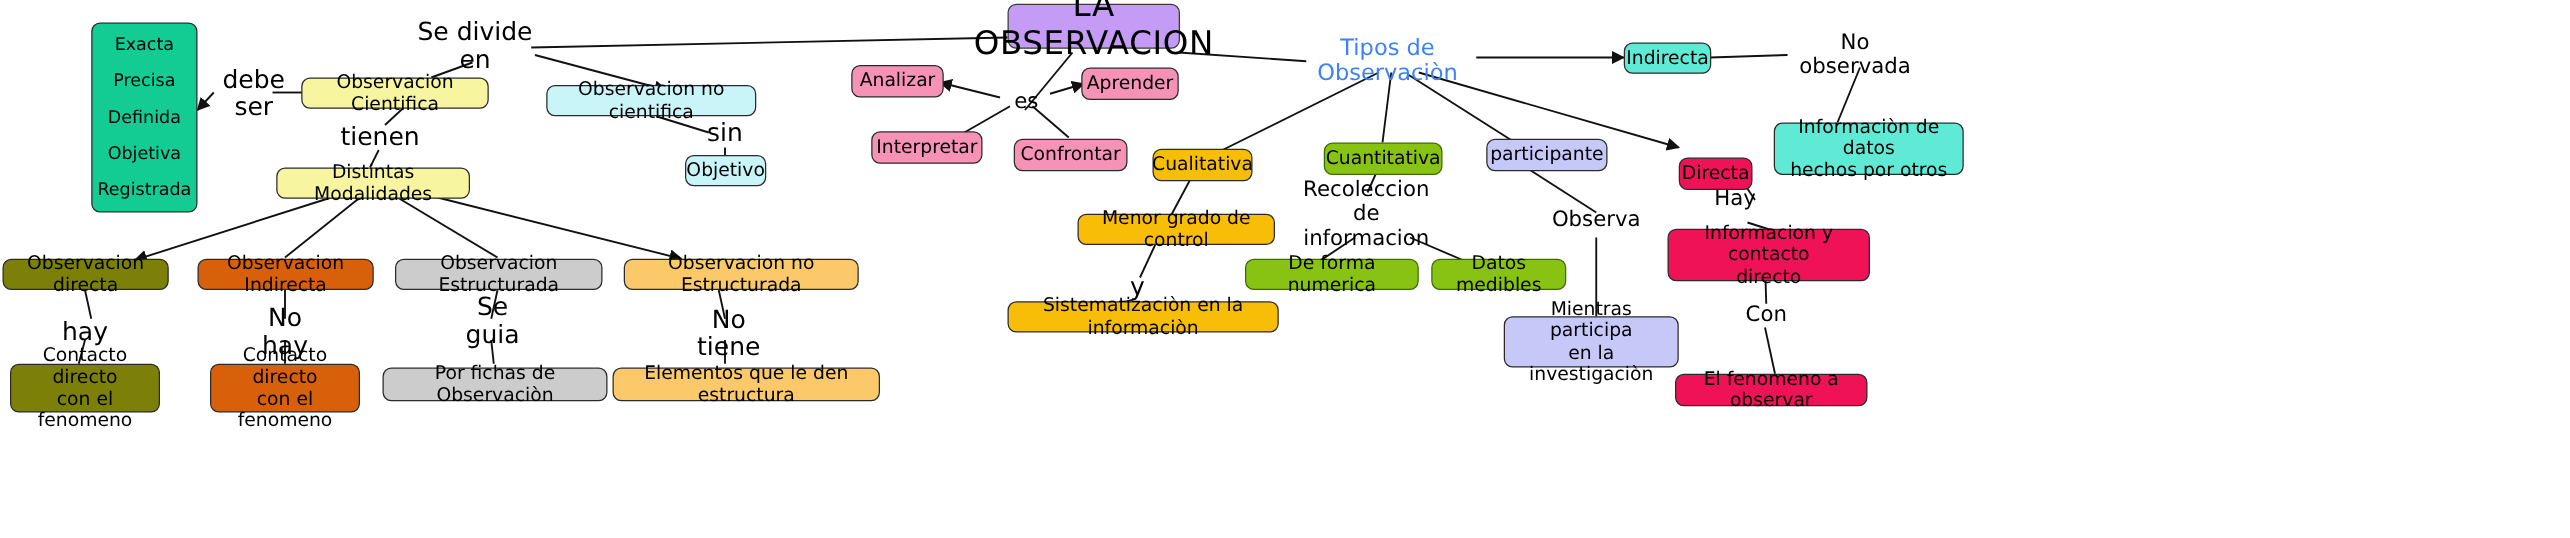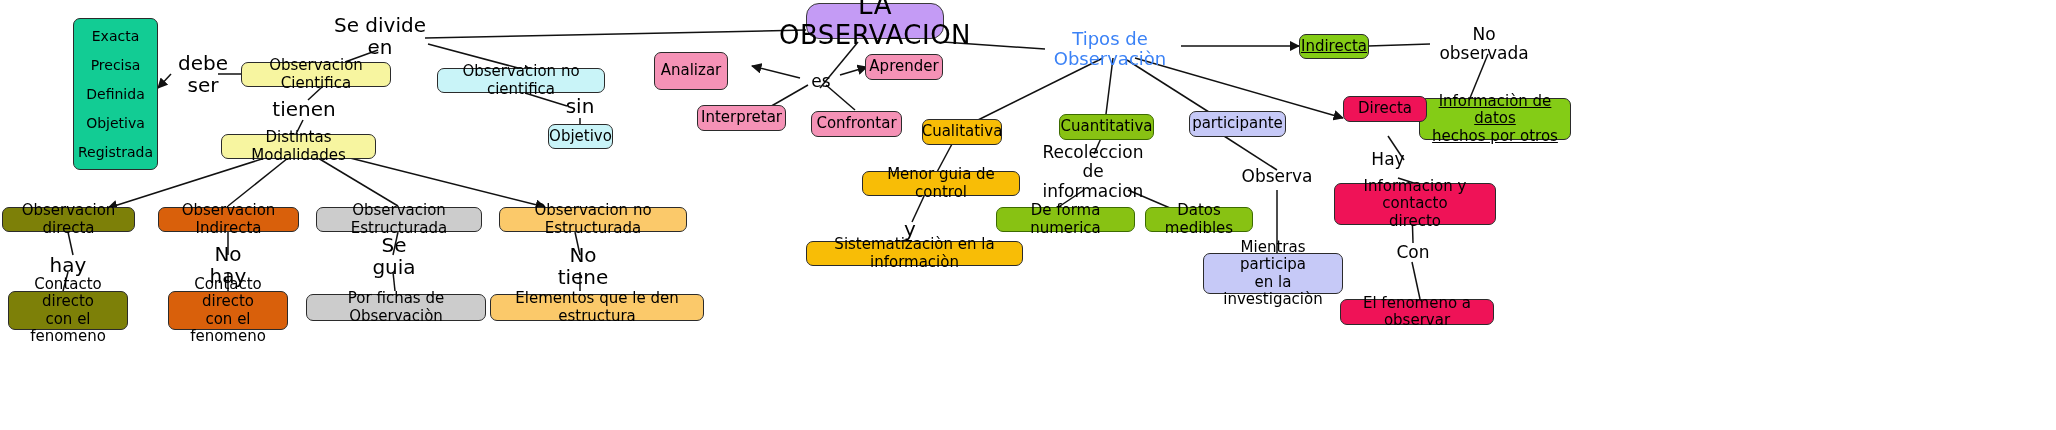--- a/index.html
+++ b/index.html
@@ -49,35 +49,35 @@
     line-height: 1.12;
     white-space: pre-line;
     display: flex;
     align-items: center;
     justify-content: center;
     font-size: 20px;
     background: transparent;
     z-index: 6;
   }
   
-  .c-purple-title { background: #c49bf5; border-color: #3a3a3a; border-radius: 13px; }
+  .c-purple-title { background: #c49bf5; border-color: #3a3a3a; }
   .c-green-tall   { background: #12cc94; border-color: #2b2b2b; }
   .c-yellow       { background: #f7f5a0; border-color: #2b2b2b; }
   .c-cyan         { background: #c9f4f8; border-color: #2b2b2b; }
   .c-pink         { background: #f592b6; border-color: #2b2b2b; }
   .c-olive        { background: #7d8008; border-color: #2b2b2b; }
   .c-darkorange   { background: #d9600b; border-color: #2b2b2b; }
   .c-gray         { background: #cccccc; border-color: #2b2b2b; }
   .c-lightorange  { background: #fbc濃; }
   .c-lightorange  { background: #fbc96a; border-color: #2b2b2b; }
   .c-amber        { background: #f8bd06; border-color: #2b2b2b; }
   .c-limegreen    { background: #88c213; border-color: #3c6b00; }
   .c-periwinkle   { background: #c6c9f7; border-color: #2b2b2b; }
   .c-crimson      { background: #ef1257; border-color: #2b2b2b; }
-  .c-lavender     { background: #84cc16; border-color: #2b2b2b; text-decoration: underline; }
+  .c-lavender     { background: #5eead4; border-color: #2b2b2b; }
 
   .title-text { font-size: 26px; letter-spacing: 0.5px; }
   .tipos-text {
     color: #3b82f6;
     font-size: 18px;
   }
 </style>
 </head>
 <body>
 
@@ -196,48 +196,48 @@
   <div class="node c-gray" style="left:316px; top:207px; width:166px; height:25px;">Observacion Estructurada</div>
   <div class="label" style="left:363px; top:246px; width:62px; height:20px;">Se guia</div>
   <div class="node c-gray" style="left:306px; top:294px; width:180px; height:27px;">Por fichas de Observaciòn</div>
 
   <div class="node c-lightorange" style="left:499px; top:207px; width:188px; height:25px;">Observacion no Estructurada</div>
   <div class="label" style="left:551px; top:256px; width:64px; height:20px;">No tiene</div>
   <div class="node c-lightorange" style="left:490px; top:294px; width:214px; height:27px;">Elementos que le den estructura</div>
 
   <div class="label" style="left:803px; top:72px; width:36px; height:20px; font-size:17px;">es</div>
 
-  <div class="node c-pink" style="left:654px; top:52px; width:74px; height:38px;">Analizar</div>
+  <div class="node c-pink" style="left:681px; top:52px; width:74px; height:26px;">Analizar</div>
   <div class="node c-pink" style="left:865px; top:54px; width:78px; height:26px;">Aprender</div>
   <div class="node c-pink" style="left:697px; top:105px; width:89px; height:26px;">Interpretar</div>
   <div class="node c-pink" style="left:811px; top:111px; width:91px; height:26px;">Confrontar</div>
 
   <div class="label tipos-text" style="left:1035px; top:38px; width:150px; height:22px;">Tipos de Observaciòn</div>
 
   <div class="node c-amber" style="left:922px; top:119px; width:80px; height:26px;">Cualitativa</div>
-  <div class="node c-amber" style="left:862px; top:171px; width:158px; height:25px;">Menor guia de control</div>
+  <div class="node c-amber" style="left:862px; top:171px; width:158px; height:25px;">Menor grado de control</div>
   <div class="label" style="left:895px; top:219px; width:30px; height:20px;">y</div>
   <div class="node c-amber" style="left:806px; top:241px; width:217px; height:25px;">Sistematizaciòn en la informaciòn</div>
 
   <div class="node c-limegreen" style="left:1059px; top:114px; width:95px; height:26px;">Cuantitativa</div>
   <div class="label" style="left:1032px; top:152px; width:122px; height:40px; font-size:17px;">Recoleccion de
 informacion</div>
   <div class="node c-limegreen" style="left:996px; top:207px; width:139px; height:25px;">De forma numerica</div>
   <div class="node c-limegreen" style="left:1145px; top:207px; width:108px; height:25px;">Datos medibles</div>
 
   <div class="node c-periwinkle" style="left:1189px; top:111px; width:97px; height:26px;">participante</div>
   <div class="label" style="left:1242px; top:167px; width:70px; height:20px; font-size:17px;">Observa</div>
   <div class="node c-periwinkle" style="left:1203px; top:253px; width:140px; height:41px;">Mientras participa
 en la investigaciòn</div>
 
   <div class="node c-lavender" style="left:1299px; top:34px; width:70px; height:25px;">Indirecta</div>
   <div class="label" style="left:1428px; top:34px; width:112px; height:20px; font-size:17px;">No observada</div>
   <div class="node c-lavender" style="left:1419px; top:98px; width:152px; height:42px;">Informaciòn de datos
 hechos por otros</div>
 
-  <div class="node c-crimson" style="left:1343px; top:96px; width:84px; height:26px;">Directa</div>
+  <div class="node c-crimson" style="left:1343px; top:126px; width:59px; height:26px;">Directa</div>
   <div class="label" style="left:1368px; top:150px; width:40px; height:20px; font-size:17px;">Hay</div>
   <div class="node c-crimson" style="left:1334px; top:183px; width:162px; height:42px;">Informacion y contacto
 directo</div>
   <div class="label" style="left:1393px; top:243px; width:40px; height:20px; font-size:17px;">Con</div>
   <div class="node c-crimson" style="left:1340px; top:299px; width:154px; height:26px;">El fenomeno a observar</div>
 
 </div>
 
 </body></html>

